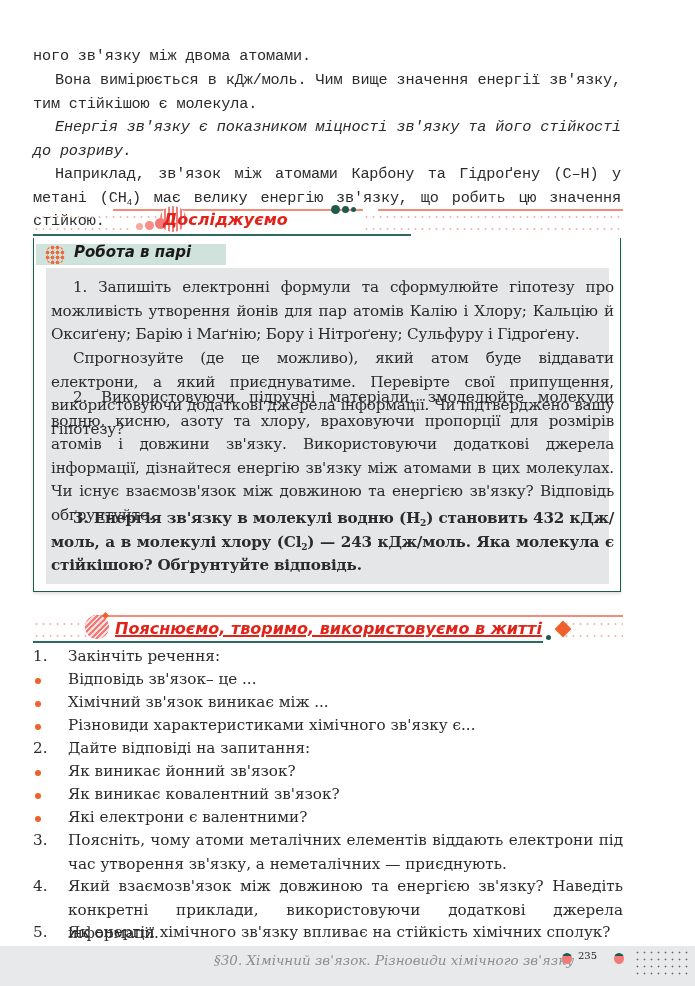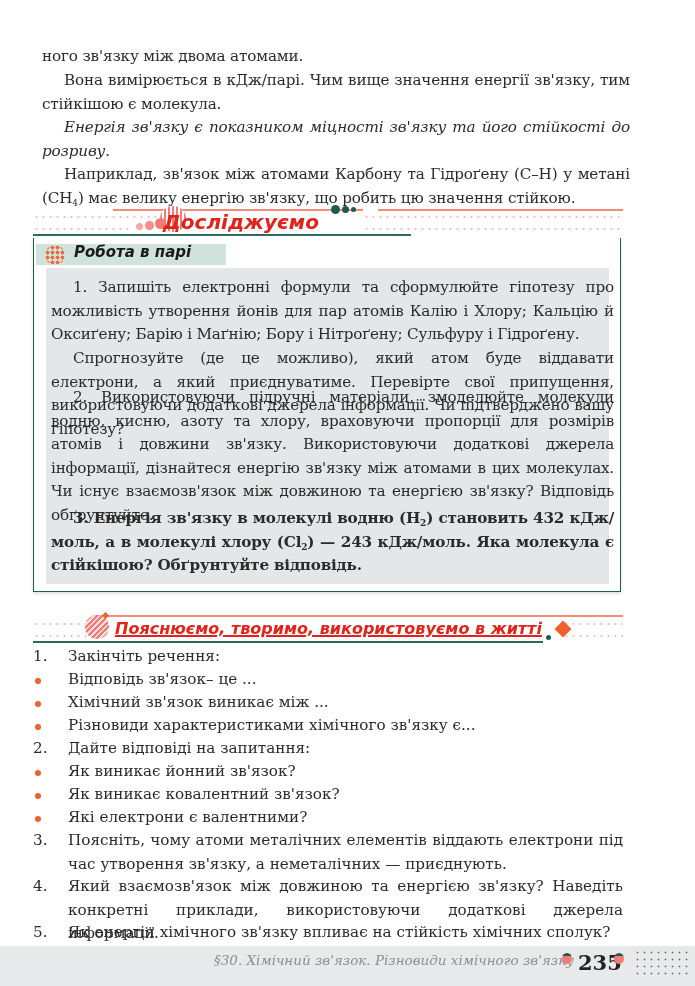--- a/index.html
+++ b/index.html
@@ -2,36 +2,36 @@
 <html><head>
 <meta charset="utf-8">
 <style>
   html, body { margin:0; padding:0; }
   body {
     width:695px; height:986px; background:#ffffff; position:relative; overflow:hidden;
     font-family: "DejaVu Serif", "Liberation Serif", serif;
     color:#2b2b2b;
   }
   .p {
-    position:absolute; left:42px; width:588px;
+    position:absolute; left:33px; width:588px;
     font-size:15.2px; line-height:23.5px; letter-spacing:-0.15px;
-    text-align:justify; margin:0;
+    text-align:justify; margin:0;font-family:Liberation Mono, monospace;
   }
   .indent { text-indent:22px; }
   .italic { font-style:italic; }
   sub { font-size:9px; vertical-align:-3px; line-height:0; }
 
   
   .sec1 { position:absolute; left:33px; top:204px; width:590px; height:32px; }
   .dots-row { position:absolute; height:2px;
     background-image: radial-gradient(circle, #f3b4ae 0.9px, transparent 1.2px);
     background-size:7px 2px; }
   .sec-title {
     position:absolute; font-family:"DejaVu Sans", "Liberation Sans", sans-serif;
-    font-weight:bold; font-style:italic; color:#e2231a; font-size:20px;
+    font-weight:bold; font-style:italic; color:#e2231a; font-size:16px;
   }
 
   
   .box {
     position:absolute; left:33px; top:238px; width:588px; height:354px;
     border:1.5px solid #1e5b4d; border-top:none; box-sizing:border-box;
     box-shadow:0 2px 3px rgba(0,0,0,0.12);
   }
   .box-inner {
     position:absolute; left:12px; top:30px; width:563px; height:316px; background:#e4e6e7;
@@ -49,32 +49,32 @@
 
   
   .li { position:absolute; left:33px; width:590px; font-size:15.2px; line-height:23.5px; margin:0; }
   .li .num { position:absolute; left:0; top:0; }
   .li .txt { position:absolute; left:35px; width:555px; text-align:justify; }
   .bullet { position:absolute; left:2px; top:10px; width:6px; height:6px; border-radius:50%; background:#f0602a; }
 
   
   .footer { position:absolute; left:0; top:946px; width:695px; height:40px; background:#e7e9ea; }
   .footer-text { position:absolute; left:214px; top:952px; font-style:italic; font-size:13.5px; color:#8c8f91; }
-  .page-num { position:absolute; left:578px; top:950px; font-weight:bold; font-size:21px; color:#222; }
+  .page-num { position:absolute; left:578px; top:950px; font-weight:normal; font-size:10px; color:#222; }
   .pdot { position:absolute; width:10px; height:11px; border-radius:50%;
     background:linear-gradient(#1e5b4d 0 25%, #f27a78 25% 100%); }
   .gridots { position:absolute; left:634px; top:949px; width:58px; height:26px;
     background-image: radial-gradient(circle, #666 0.8px, transparent 1.1px);
     background-size:7px 7px; }
 </style>
 </head>
 <body>
 
 <p class="p" style="top:45px;">ного зв'язку між двома атомами.</p>
-<p class="p indent" style="top:69px;">Вона вимірюється в кДж/парі. Чим вище значення енергії зв'язку, тим стійкішою є молекула.</p>
+<p class="p indent" style="top:69px;">Вона вимірюється в кДж/моль. Чим вище значення енергії зв'язку, тим стійкішою є молекула.</p>
 <p class="p indent italic" style="top:116px;">Енергія зв'язку є показником міцності зв'язку та його стійкості до розриву.</p>
 <p class="p indent" style="top:163px;"><span>Наприклад, зв'язок між атомами Карбону та Гідроґену (С–Н) у метані (СН</span><sub>4</sub><span>) має велику енергію зв'язку, що робить цю значення стійкою.</span></p>
 
 <div class="sec1">
   <div style="position:absolute;left:80px;top:5px;width:250px;height:2px;background:#f38d7a;"></div>
   <div style="position:absolute;left:345px;top:5px;width:245px;height:2px;background:#f38d7a;"></div>
   <div class="dots-row" style="left:0;top:12px;width:150px;"></div>
   <div class="dots-row" style="left:330px;top:12px;width:260px;"></div>
   <div class="dots-row" style="left:0;top:24px;width:100px;"></div>
   <div class="dots-row" style="left:330px;top:24px;width:260px;"></div>

